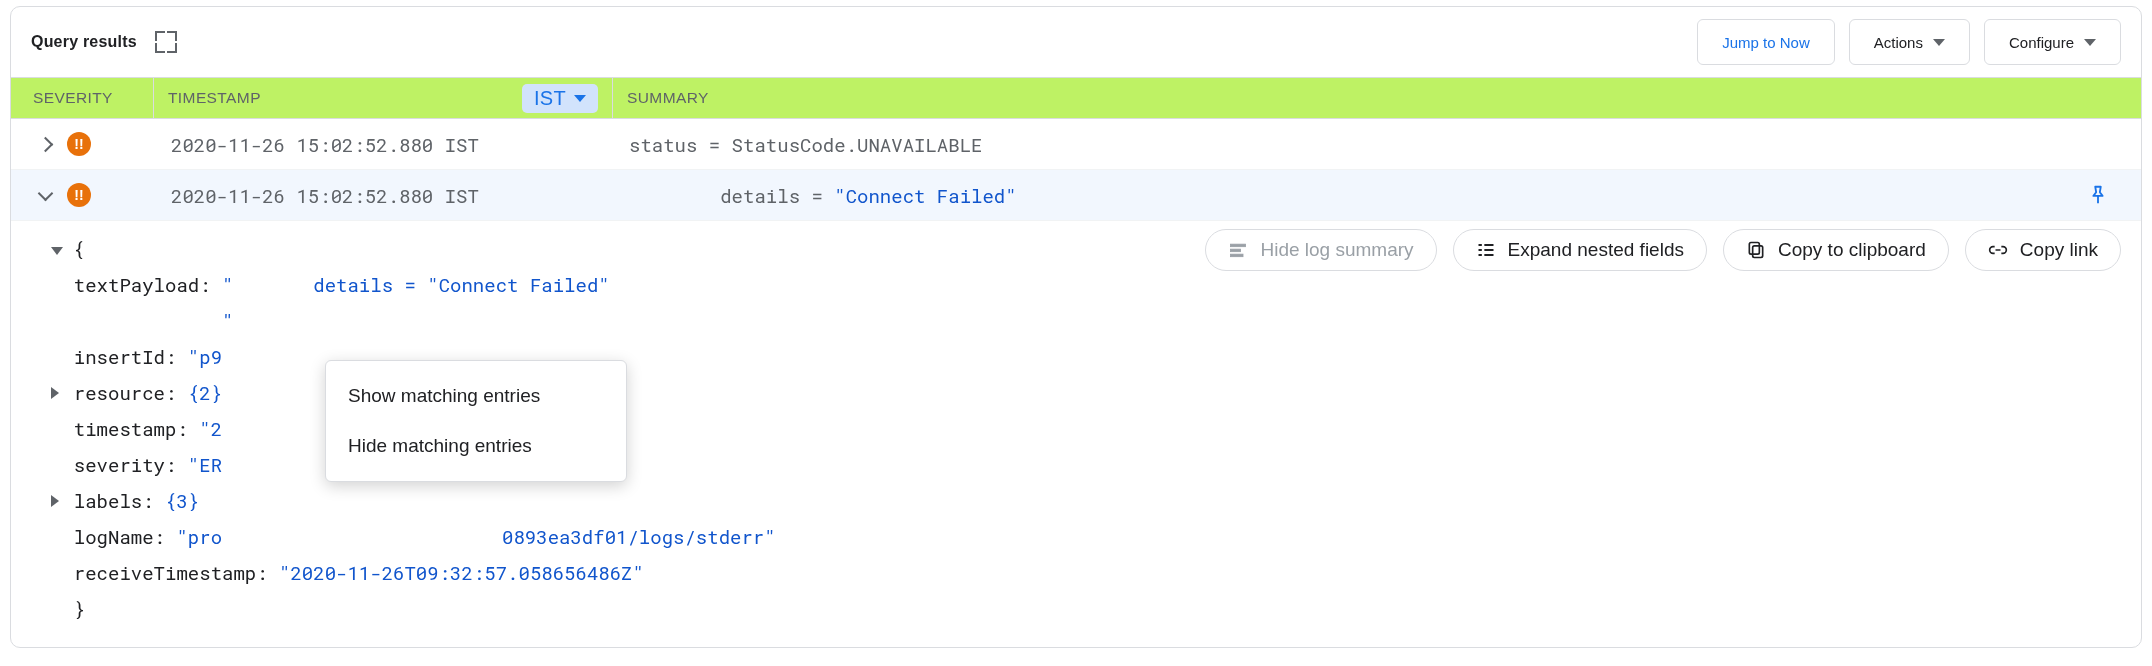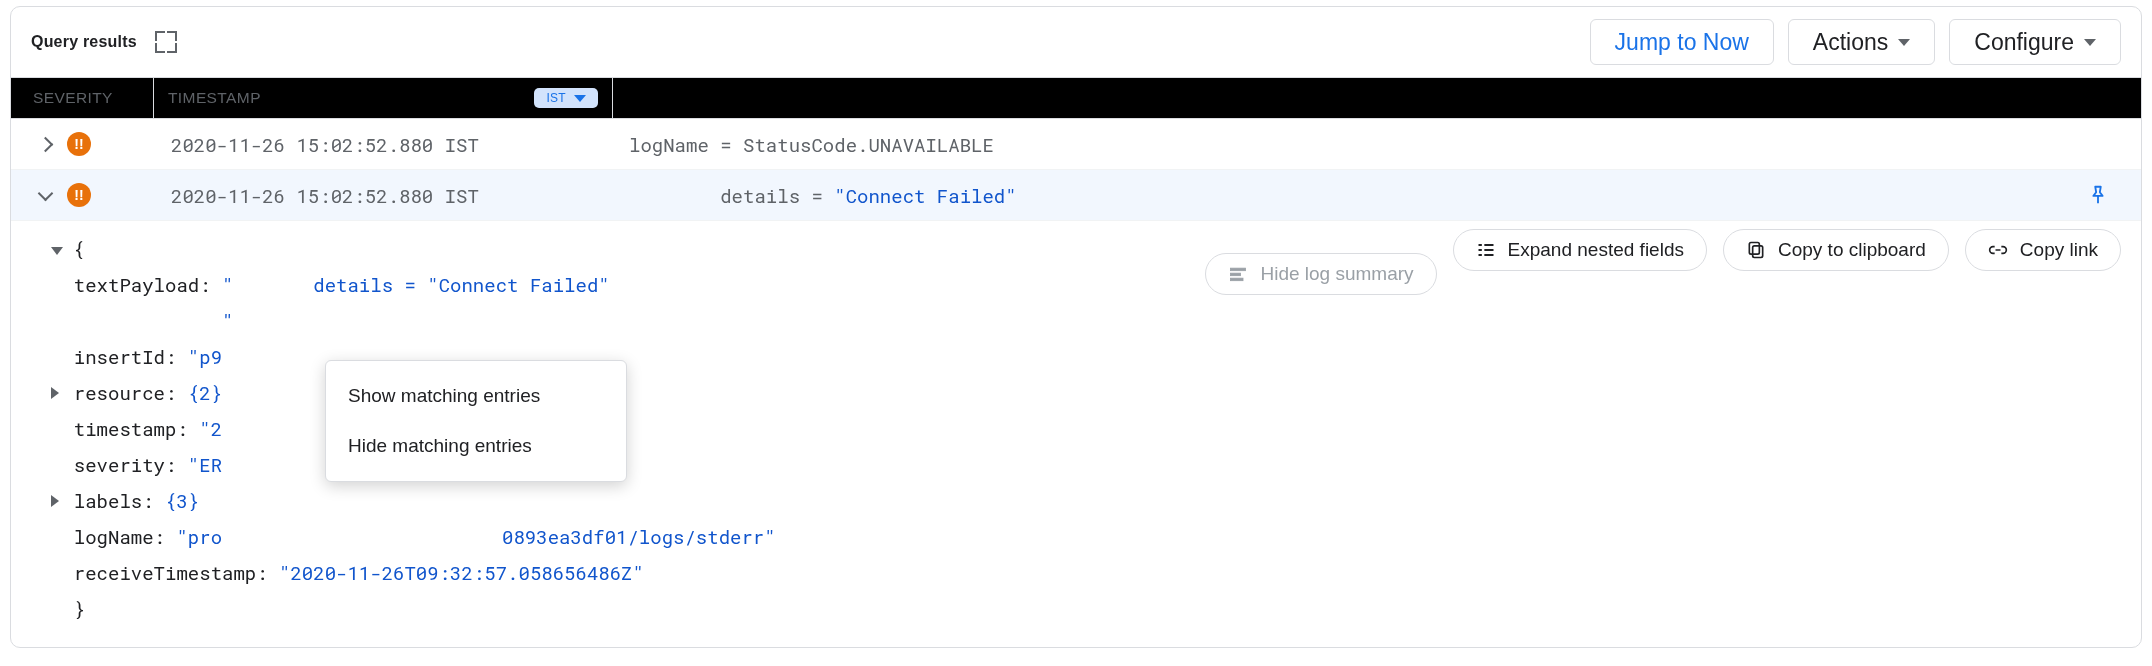--- a/index.html
+++ b/index.html
@@ -42,40 +42,40 @@
   .expand-icon span{position:absolute;width:8px;height:8px;border:2.4px solid #5f6368;}
   .expand-icon .tl{top:0;left:0;border-right:none;border-bottom:none;}
   .expand-icon .tr{top:0;right:0;border-left:none;border-bottom:none;}
   .expand-icon .bl{bottom:0;left:0;border-right:none;border-top:none;}
   .expand-icon .br{bottom:0;right:0;border-left:none;border-top:none;}
   .top-actions{display:flex;gap:14px;}
   .btn{
     display:inline-flex;align-items:center;gap:10px;
     height:46px;padding:0 24px;
     border:1px solid var(--border);border-radius:6px;
-    background:#fff;font-size:23px;font-family:var(--ui-font);
+    background:#fff;font-size:15px;font-family:var(--ui-font);
     color:var(--text);cursor:pointer;white-space:nowrap;
   }
   .btn.blue{color:var(--blue);font-weight:500;}
   .caret{width:0;height:0;border-left:6px solid transparent;border-right:6px solid transparent;border-top:7px solid #5f6368;}
   
   .col-headers{
     display:flex;align-items:center;
     height:var(--hdr-h);
-    background:#000000;
+    background:#bef264;
     border-top:1px solid var(--border);
     border-bottom:1px solid var(--border);
     font-size:15.5px;color:var(--text-muted);letter-spacing:.4px;
   }
   .col-sev{width:120px;padding-left:22px;border-right:1px solid var(--border);height:100%;display:flex;align-items:center;}
   .col-ts{width:430px;padding:0 14px;border-right:1px solid var(--border);height:100%;display:flex;align-items:center;justify-content:space-between;text-align:right;}
   .tz-chip{
     display:inline-flex;align-items:center;gap:8px;
     background:#d2e3fc;border-radius:5px;
-    padding:3px 12px;color:var(--blue);font-weight:500;font-size:12px;letter-spacing:.3px;
+    padding:3px 12px;color:var(--blue);font-weight:500;font-size:20px;letter-spacing:.3px;
   }
   .tz-chip .caret{border-top-color:var(--blue);}
   .col-sum{flex:1;padding:0 14px;height:100%;display:flex;align-items:center;}
   
   .log-row{
     display:flex;align-items:center;height:var(--row-h);
     border-bottom:1px solid #f1f3f4;
     font-family:var(--mono-font);font-size:19px;
   }
   .log-row.selected{background:#f2f7fe;}
@@ -105,21 +105,21 @@
   .tri.down{border-left:6px solid transparent;border-right:6px solid transparent;border-top:8px solid #5f6368;border-bottom:none;margin-right:10px;}
   
   .chip-row{position:absolute;top:8px;right:20px;display:flex;gap:16px;}
   .chip{
     display:inline-flex;align-items:center;gap:12px;
     height:42px;padding:0 22px;
     border:1px solid var(--border);border-radius:999px;
     background:#fff;font-family:var(--ui-font);font-size:19px;color:var(--text);
     cursor:pointer;
   }
-  .chip.muted{color:#9aa0a6;margin-top:24px;}
+  .chip.muted{color:#9aa0a6;}
   .chip.muted svg *{stroke:#9aa0a6;fill:#9aa0a6;}
   .chip svg{width:20px;height:20px;flex:none;}
   
   .ctx-menu{
     position:absolute;left:280px;top:360px;
     width:300px;background:#fff;border:1px solid var(--border);
     border-radius:6px;box-shadow:0 4px 16px rgba(0,0,0,.18);
     padding:10px 0;font-family:var(--ui-font);font-size:19px;margin-left:45px;
   }
   .ctx-item{padding:14px 22px;cursor:pointer;}
@@ -157,30 +157,31 @@
 
   <div class="col-headers">
     <div class="col-sev">SEVERITY</div>
     <div class="col-ts">
       <span>TIMESTAMP</span>
       <span class="tz-chip">
         <span>IST</span>
         <span class="caret"></span>
       </span>
     </div>
+    <div class="col-sum">SUMMARY</div>
   </div>
 
   <div class="log-row">
     <div class="cell-sev">
       <span class="chevron"></span>
       <span class="sev-dot">!!</span>
     </div>
     <div class="cell-ts">2020-11-26 15:02:52.880 IST</div>
     <div class="cell-sum">
-      <span>logName = StatusCode.UNAVAILABLE</span>
+      <span>status = StatusCode.UNAVAILABLE</span>
     </div>
   </div>
 
   <div class="log-row selected">
     <div class="cell-sev">
       <span class="chevron down" style="color:var(--blue)"></span>
       <span class="sev-dot">!!</span>
     </div>
     <div class="cell-ts">2020-11-26 15:02:52.880 IST</div>
     <div class="cell-sum">

